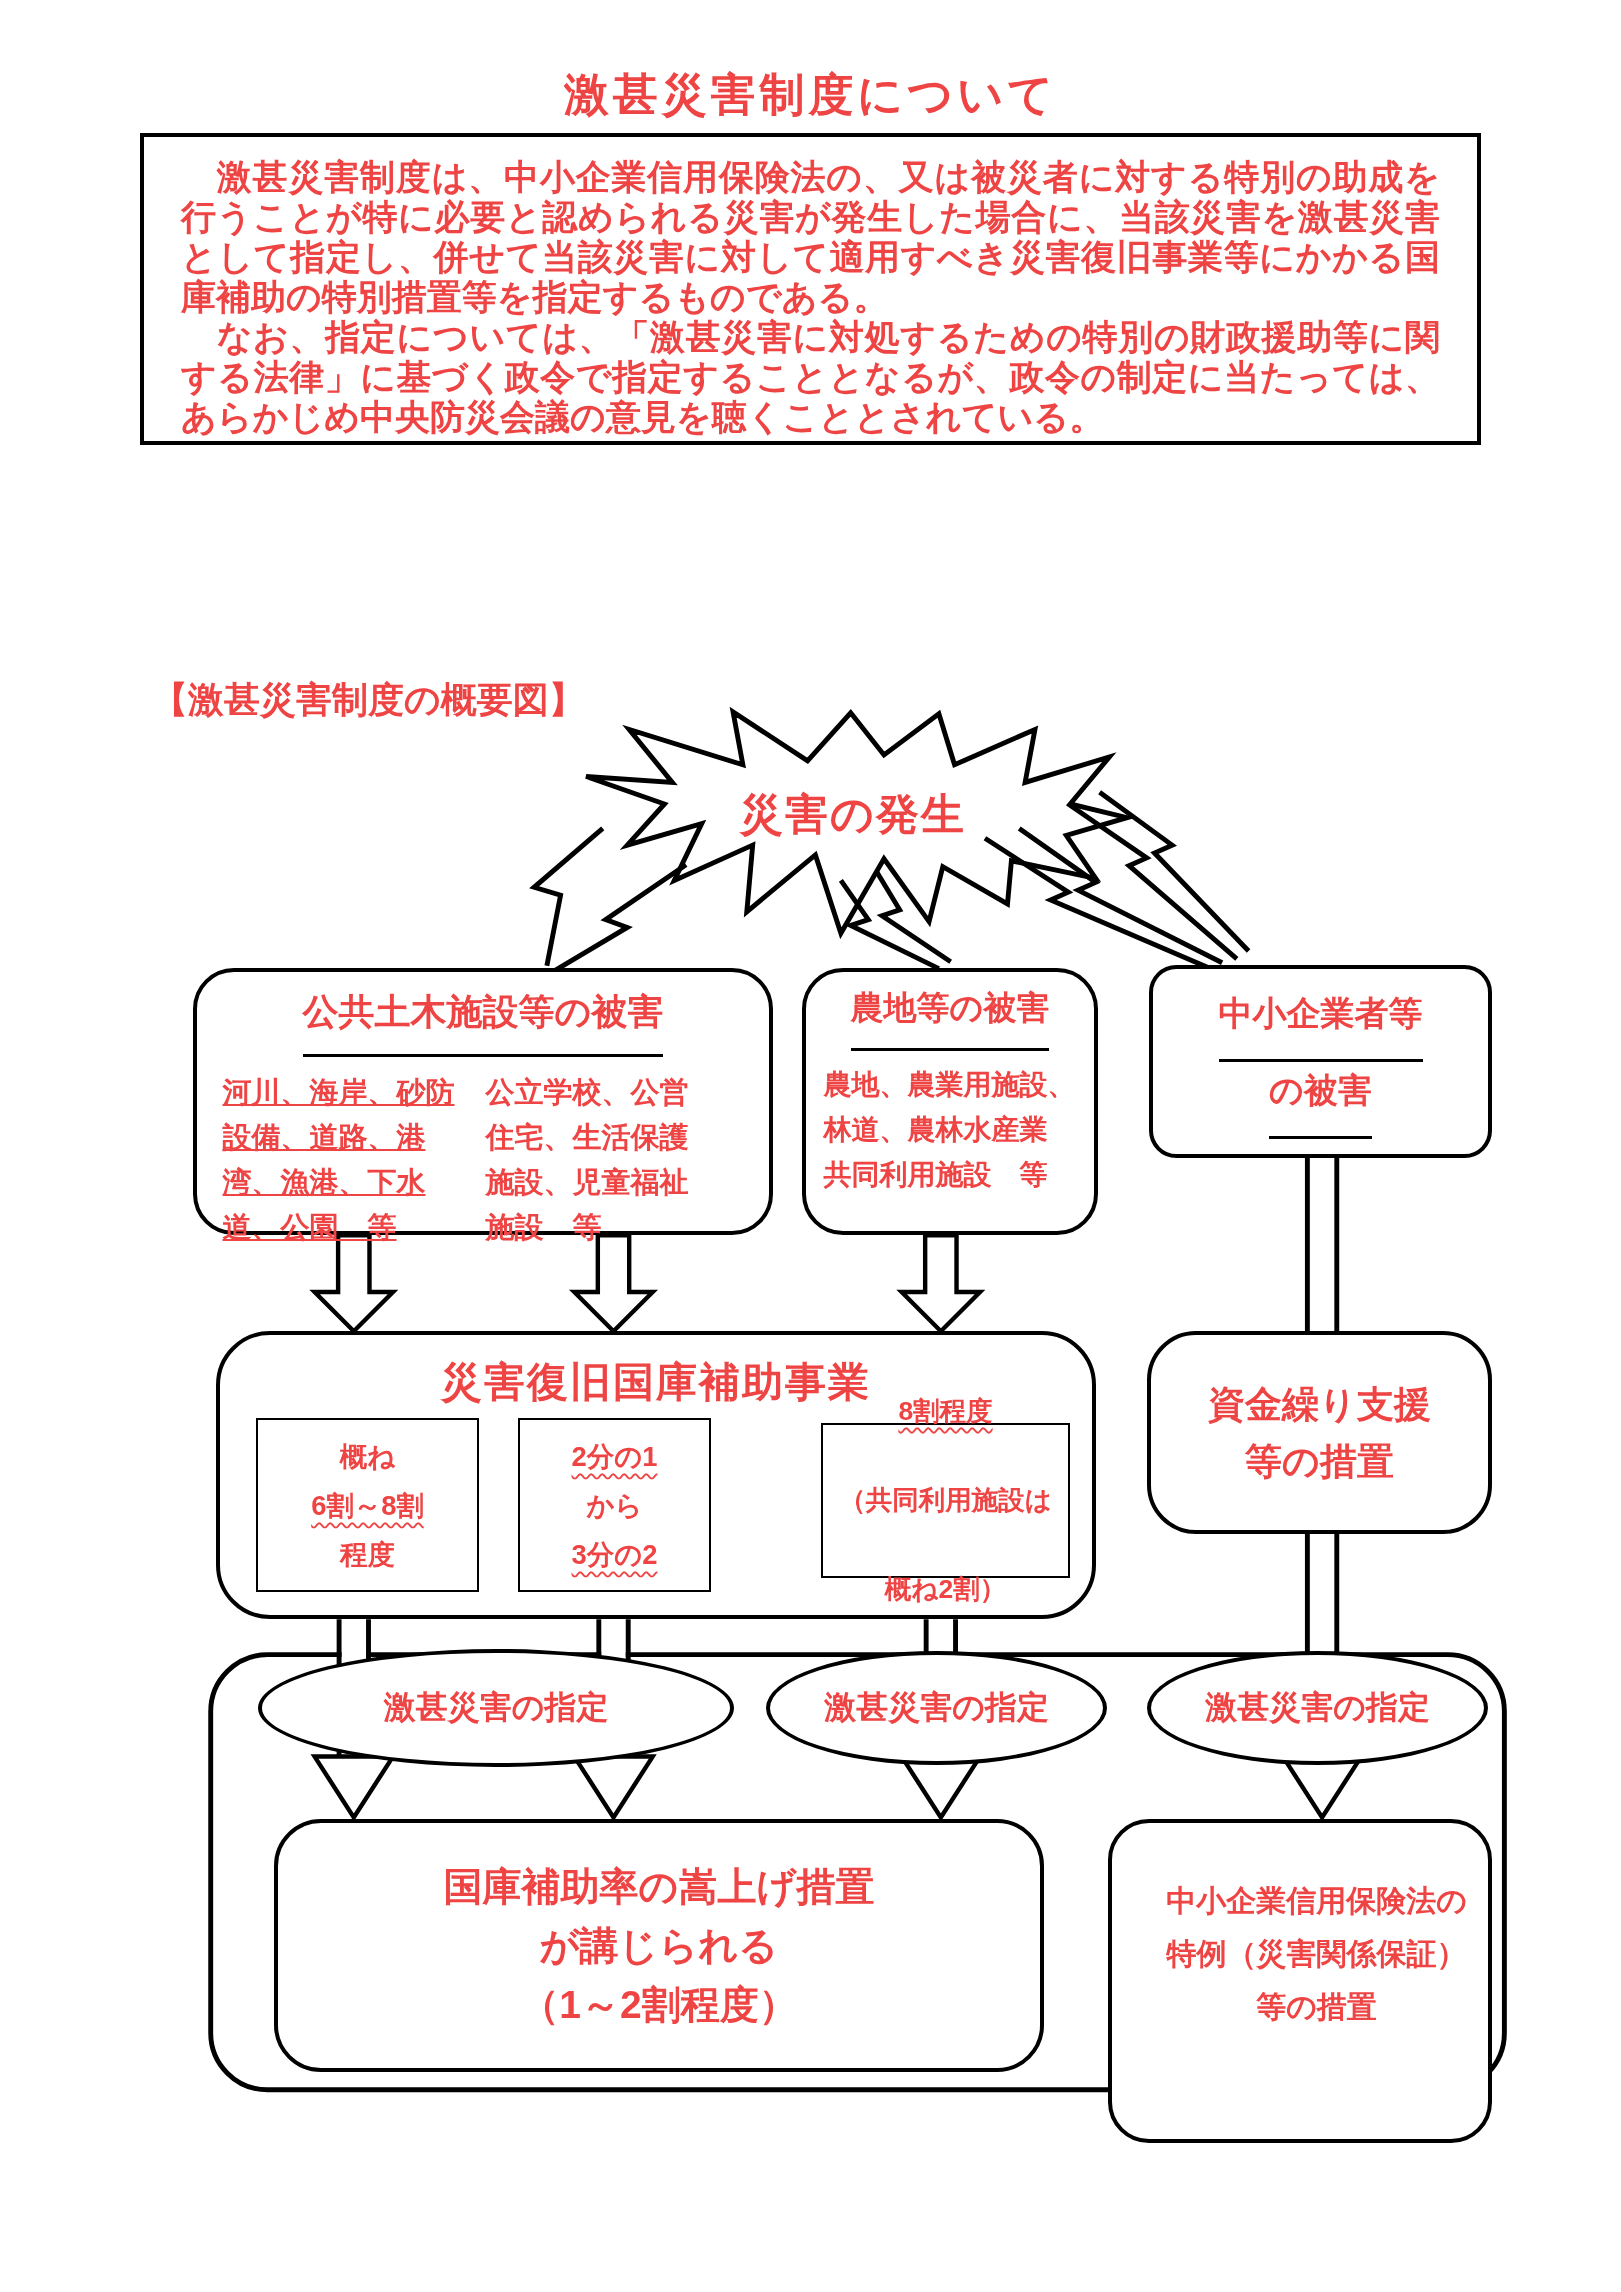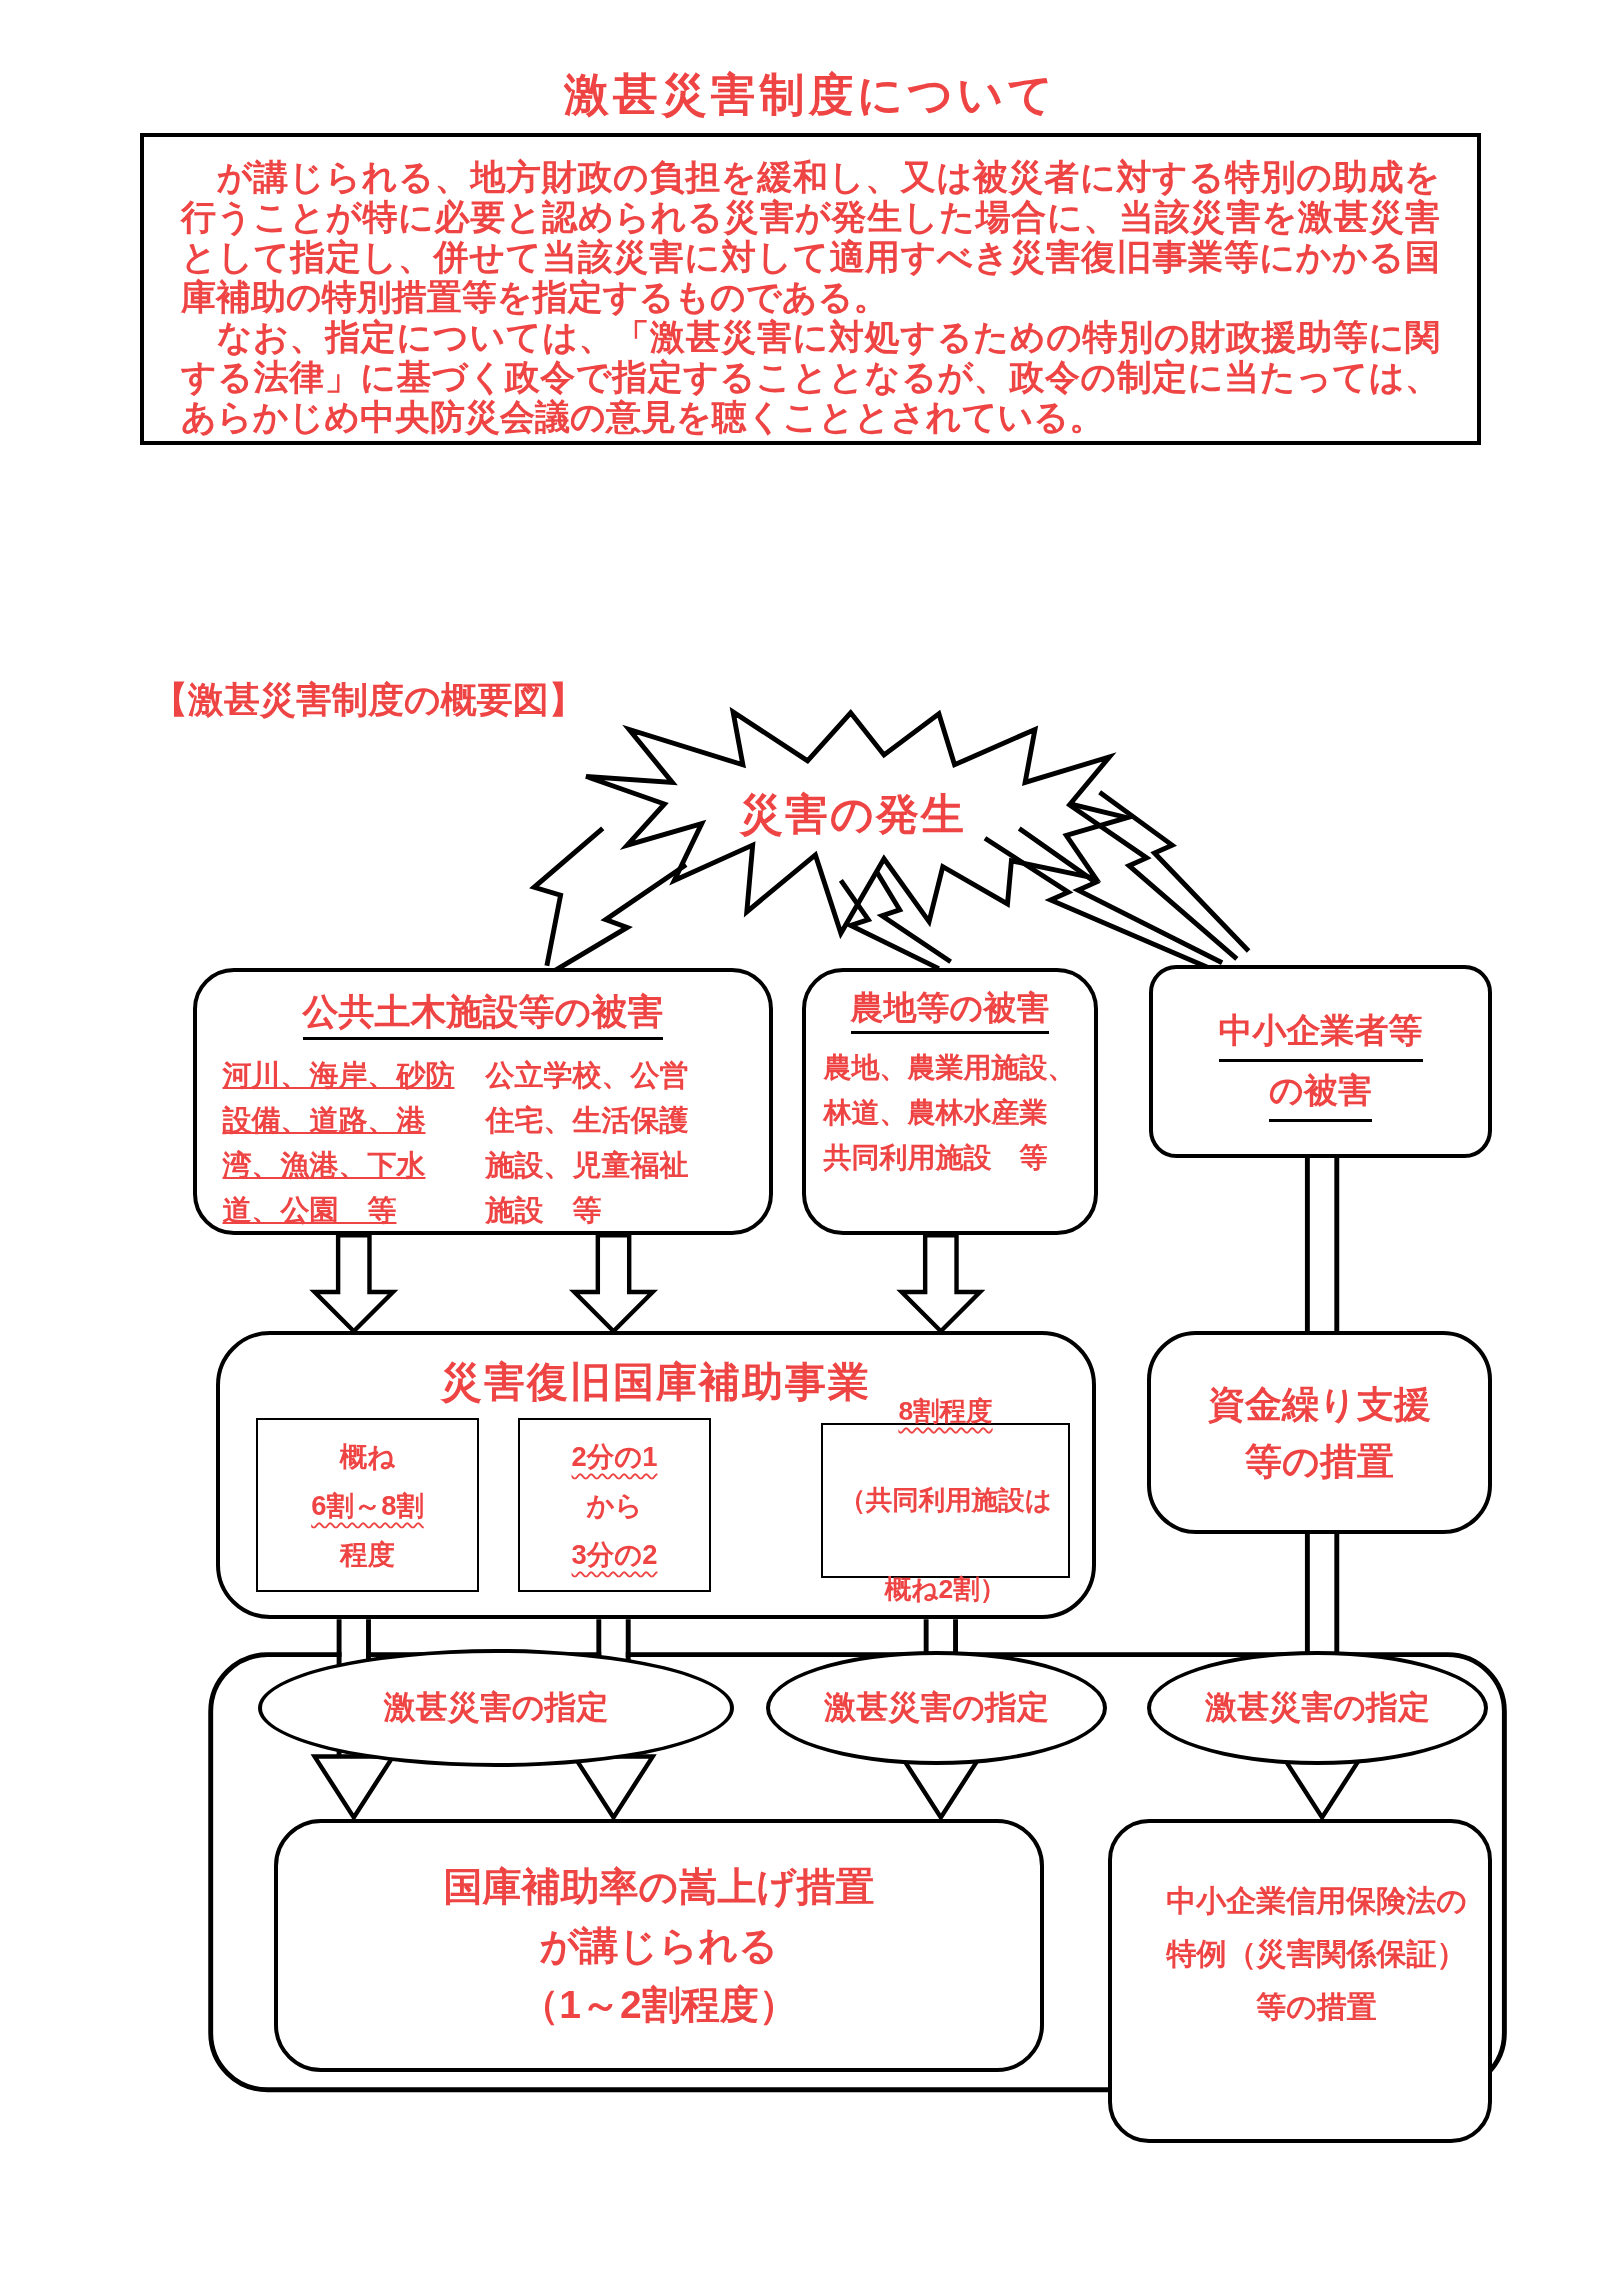--- a/index.html
+++ b/index.html
@@ -39,21 +39,21 @@
   }
   .dmg-box{
     background:#fff;border:4.9px solid #000;z-index:2;
   }
   .pw-box{left:193px;top:968px;width:580px;height:267px;border-radius:41px;}
   .farm-box{left:802px;top:968px;width:296px;height:267px;border-radius:41px;}
   .sme-box{left:1149px;top:965px;width:343px;height:193px;border-radius:27.4px;}
   .box-title{
     text-align:center;font-weight:700;
   }
-  .u{display:inline-block;border-bottom:3.9px solid #000;padding-bottom:0;}
+  .u{display:inline-block;border-bottom:3.9px solid #000;padding-bottom:17px;}
   .pw-title{margin-top:15.7px;font-size:36px;}
   .farm-title{margin-top:13.7px;font-size:33px;}
   .sme-title{font-size:34px;line-height:57px;}
   .pw-cols{display:flex;padding:13.7px 23.5px 0 25.5px;}
   .pw-col1{width:263px;text-decoration:underline;}
   .pw-col2{flex:1;}
   .lines{white-space:pre-line;}
   .pw-cols .lines{font-size:29px;line-height:45px;font-weight:700;}
   .farm-lines{padding:11.8px 0 0 17.6px;font-size:28px;line-height:45px;font-weight:700;}
   .subsidy-box{
@@ -103,21 +103,21 @@
   }
 </style>
 </head>
 <body>
 
 <div class="page">
 
   <div class="abs page-title">激甚災害制度について</div>
 
   <div class="abs intro-box">
-    <p>　が講じられる、地方財政の負担を緩和し、又は被災者に対する特別の助成を行うことが特に必要と認められる災害が発生した場合に、当該災害を激甚災害として指定し、併せて当該災害に対して適用すべき災害復旧事業等にかかる国庫補助の特別措置等を指定するものである。</p>
+    <p>　激甚災害制度は、中小企業信用保険法の、又は被災者に対する特別の助成を行うことが特に必要と認められる災害が発生した場合に、当該災害を激甚災害として指定し、併せて当該災害に対して適用すべき災害復旧事業等にかかる国庫補助の特別措置等を指定するものである。</p>
     <p>　なお、指定については、「激甚災害に対処するための特別の財政援助等に関する法律」に基づく政令で指定することとなるが、政令の制定に当たっては、あらかじめ中央防災会議の意見を聴くこととされている。</p>
   </div>
 
   <div class="abs diagram-caption">【激甚災害制度の概要図】</div>
 
   <svg class="layer" width="1621" height="2293" viewBox="0 0 1654 2339">
 
     <polygon points="598,792 686,798 642,744 758,780 748,726 824,776 868,727 902,770 958,728 974,780 1056,744 1046,798 1132,772 1092,820 1150,834 1088,852 1118,896 1032,878 1028,922 962,884 948,940 902,876 858,952 832,872 762,930 768,862 688,898 716,840 640,862 678,820" fill="#ffffff" stroke="#000000" stroke-width="5"></polygon>
 
     <g fill="none" stroke="#000" stroke-width="5">

